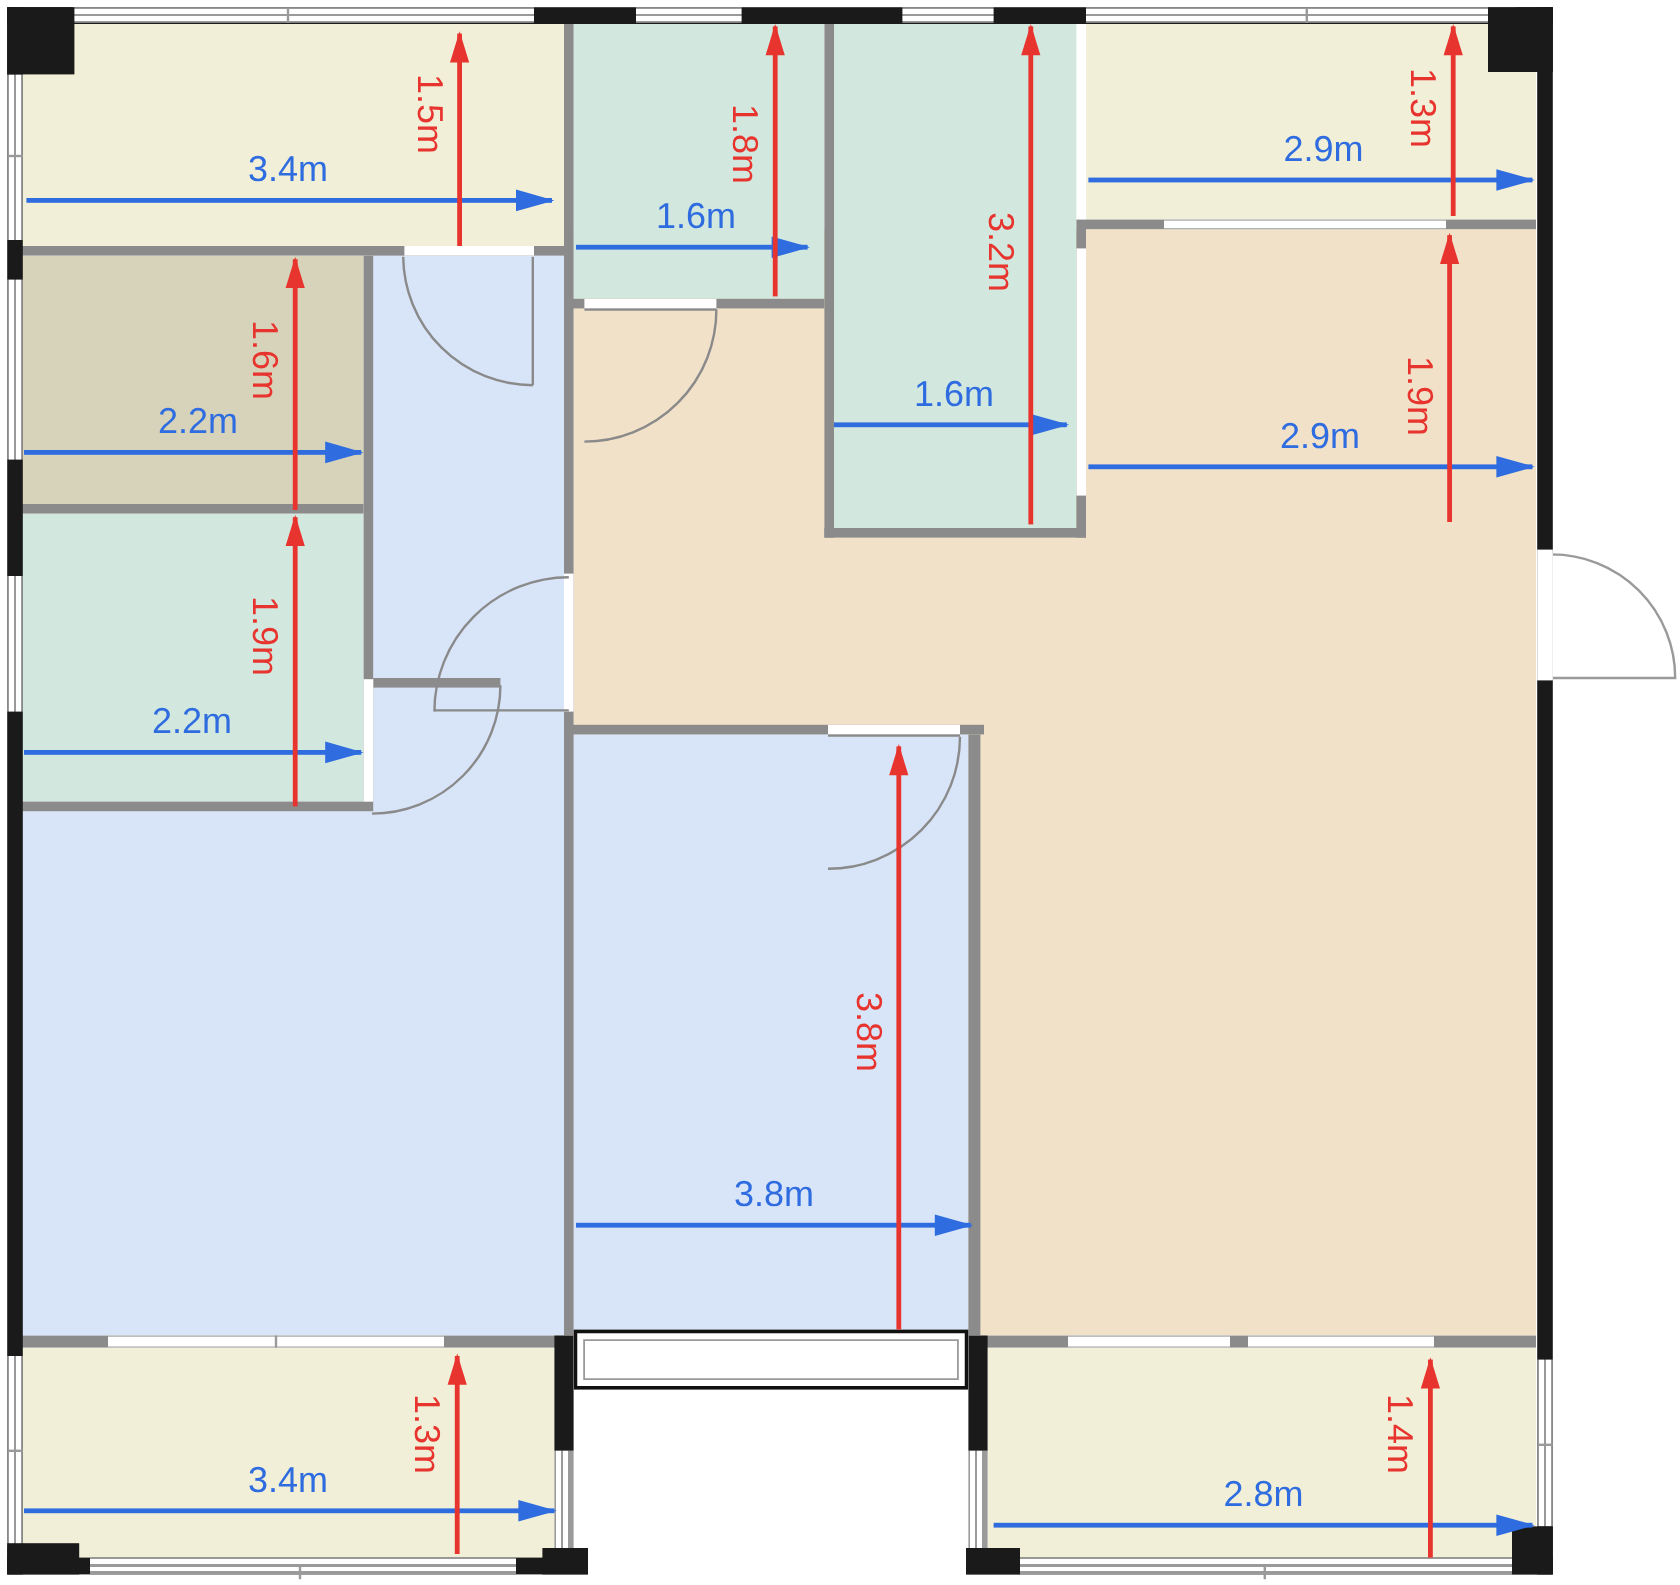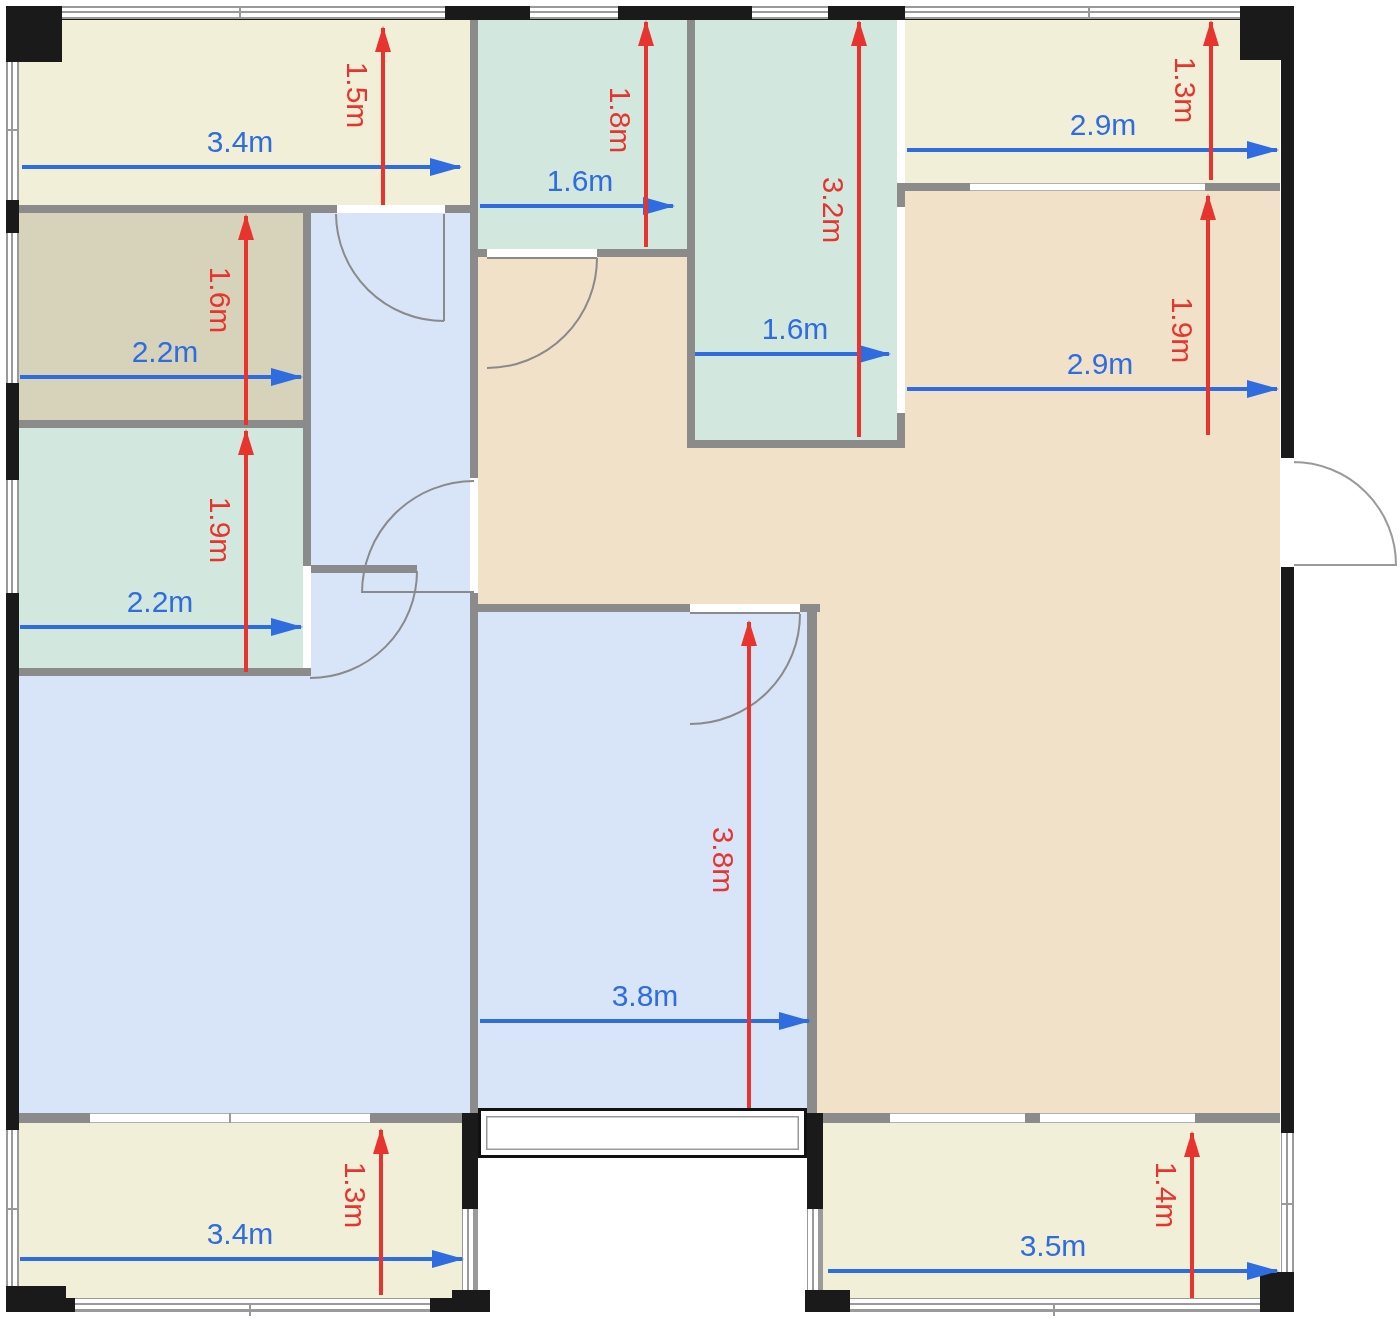--- a/index.html
+++ b/index.html
@@ -158,21 +158,21 @@
   <div class="dimh" style="left:907px;top:387px;width:370px">
     <span class="lbl" style="left:193px">2.9m</span>
     </div>
   <div class="dimh" style="left:480px;top:1019px;width:329px">
     <span class="lbl" style="left:165px">3.8m</span>
     </div>
   <div class="dimh" style="left:20px;top:1257px;width:442px">
     <span class="lbl" style="left:220px">3.4m</span>
     </div>
   <div class="dimh" style="left:828px;top:1269px;width:449px">
-    <span class="lbl" style="left:225px">3.5m</span>
+    <span class="lbl" style="left:225px">2.8m</span>
     </div>
 
   <div class="dimv" style="left:381px;top:28px;height:177px">
     <span class="lbl" style="top:67px">1.5m</span>
     </div>
   <div class="dimv" style="left:244px;top:216px;height:209px">
     <span class="lbl" style="top:84px">1.6m</span>
     </div>
   <div class="dimv" style="left:244px;top:431px;height:241px">
     <span class="lbl" style="top:99px">1.9m</span>

